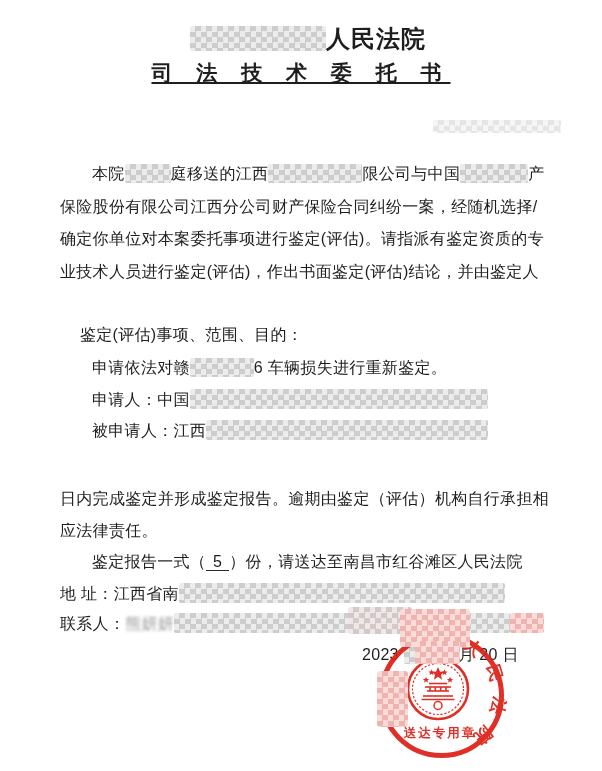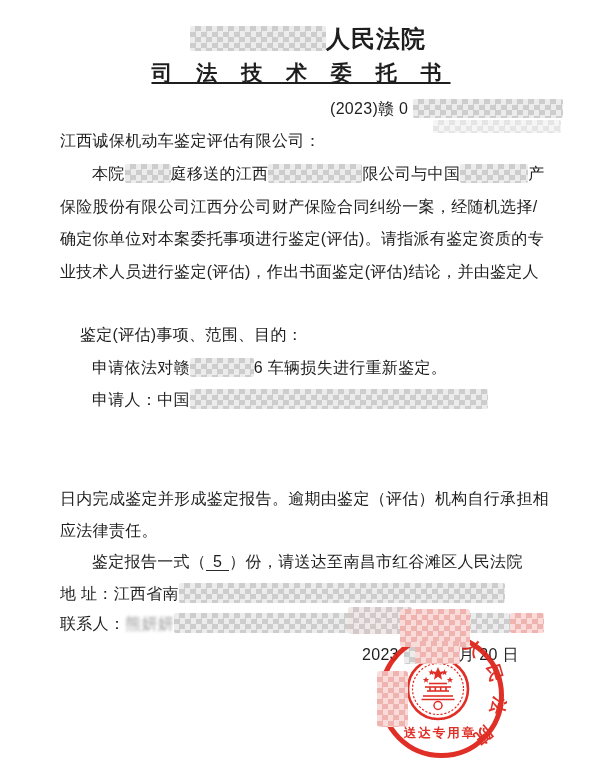--- a/index.html
+++ b/index.html
@@ -27,43 +27,41 @@
 </head>
 <body>
 
 <div class="page">
 
   <div class="ln title1">
     <span class="mz" style="width:136px;height:25px;"></span><span>人民法院</span>
   </div>
   <div class="ln title2">司 法 技 术 委 托 书</div>
 
-  <div class="ln" style="top:98px;left:330px;">
-    <span>(2023)赣 0</span>
-    <span class="mz" style="width:150px;height:19px;"></span>
-  </div>
   <div class="ln ghost" style="top:113px;left:433px;">
     <span class="mz" style="width:128px;height:13px;"></span>
   </div>
 
-  <div class="ln" style="top:130px;left:60px;">江西诚保机动车鉴定评估有限公司：</div>
 
   <div class="ln" style="top:163px;left:92px;">
     <span>本院</span><span class="mz" style="width:46px;height:19px;"></span><span>庭移送的江西</span><span class="mz" style="width:94px;height:19px;"></span><span>限公司与中国</span><span class="mz" style="width:68px;height:19px;"></span><span>产</span>
   </div>
   <div class="ln" style="top:196px;left:60px;">保险股份有限公司江西分公司财产保险合同纠纷一案，经随机选择/</div>
   <div class="ln" style="top:228px;left:60px;">确定你单位对本案委托事项进行鉴定(评估)。请指派有鉴定资质的专</div>
   <div class="ln" style="top:261px;left:60px;">业技术人员进行鉴定(评估)，作出书面鉴定(评估)结论，并由鉴定人</div>
 
   <div class="ln" style="top:324px;left:80px;">鉴定(评估)事项、范围、目的：</div>
   <div class="ln" style="top:357px;left:92px;">
     <span>申请依法对赣</span><span class="mz" style="width:64px;height:19px;"></span><span>6 车辆损失进行重新鉴定。</span>
   </div>
   <div class="ln" style="top:389px;left:92px;">
     <span>申请人：中国</span><span class="mz" style="width:298px;height:20px;"></span>
+  </div>
+  <div class="ln" style="top:420px;left:92px;">
+    <span>被申请人：江西</span><span class="mz" style="width:282px;height:20px;"></span>
   </div>
 
   <div class="ln" style="top:488px;left:60px;">日内完成鉴定并形成鉴定报告。逾期由鉴定（评估）机构自行承担相</div>
   <div class="ln" style="top:520px;left:60px;">应法律责任。</div>
 
   <div class="ln" style="top:551px;left:92px;">
     <span>鉴定报告一式（</span><span class="five">5</span><span>）份，请送达至南昌市红谷滩区人民法院</span>
   </div>
 
   <div class="ln" style="top:583px;left:60px;">

